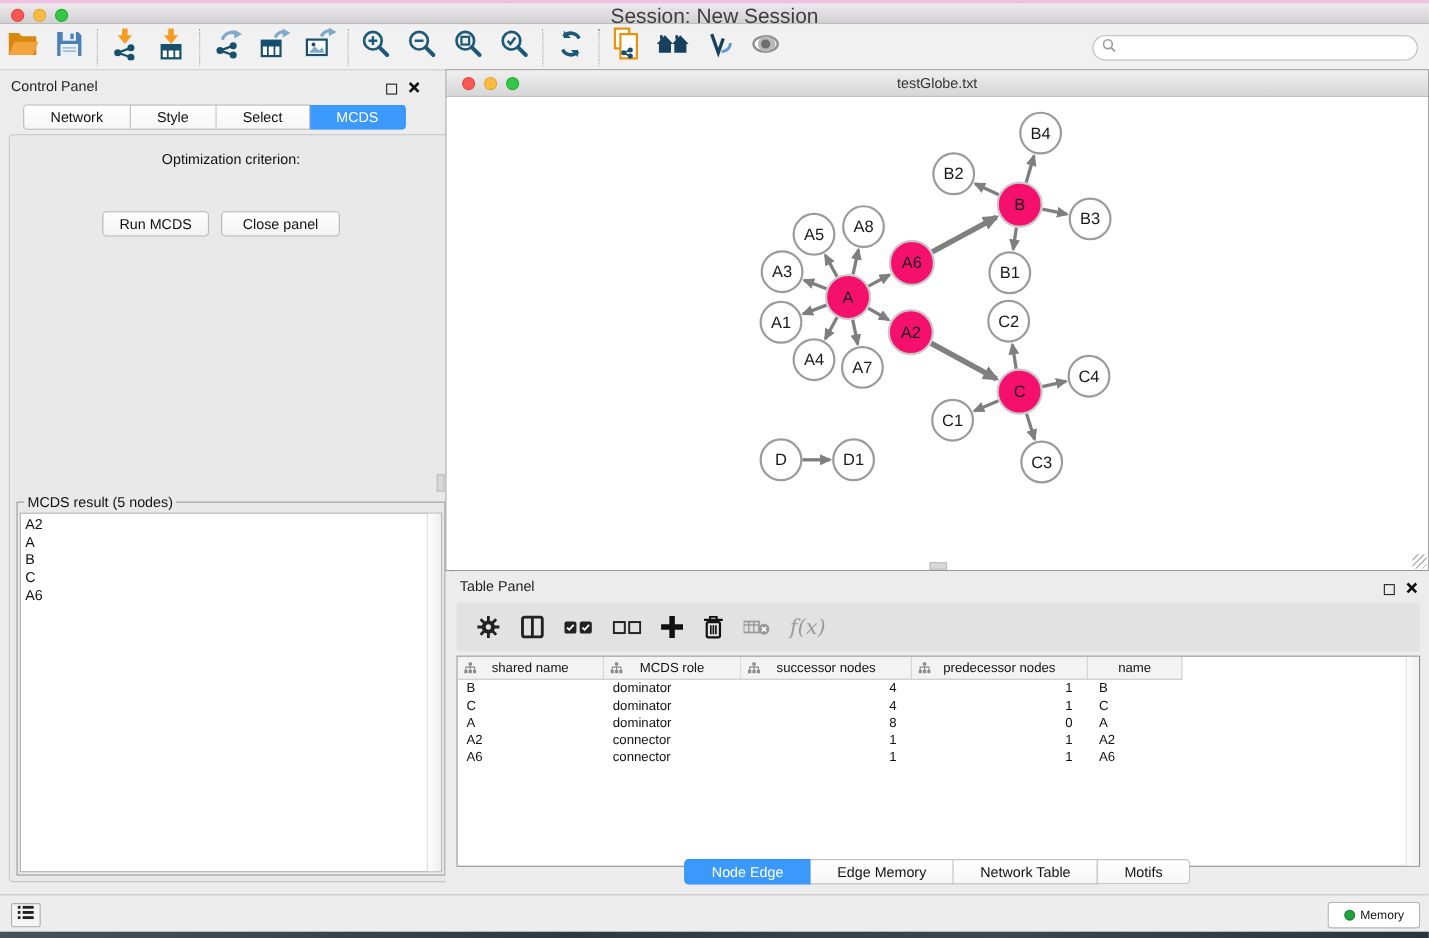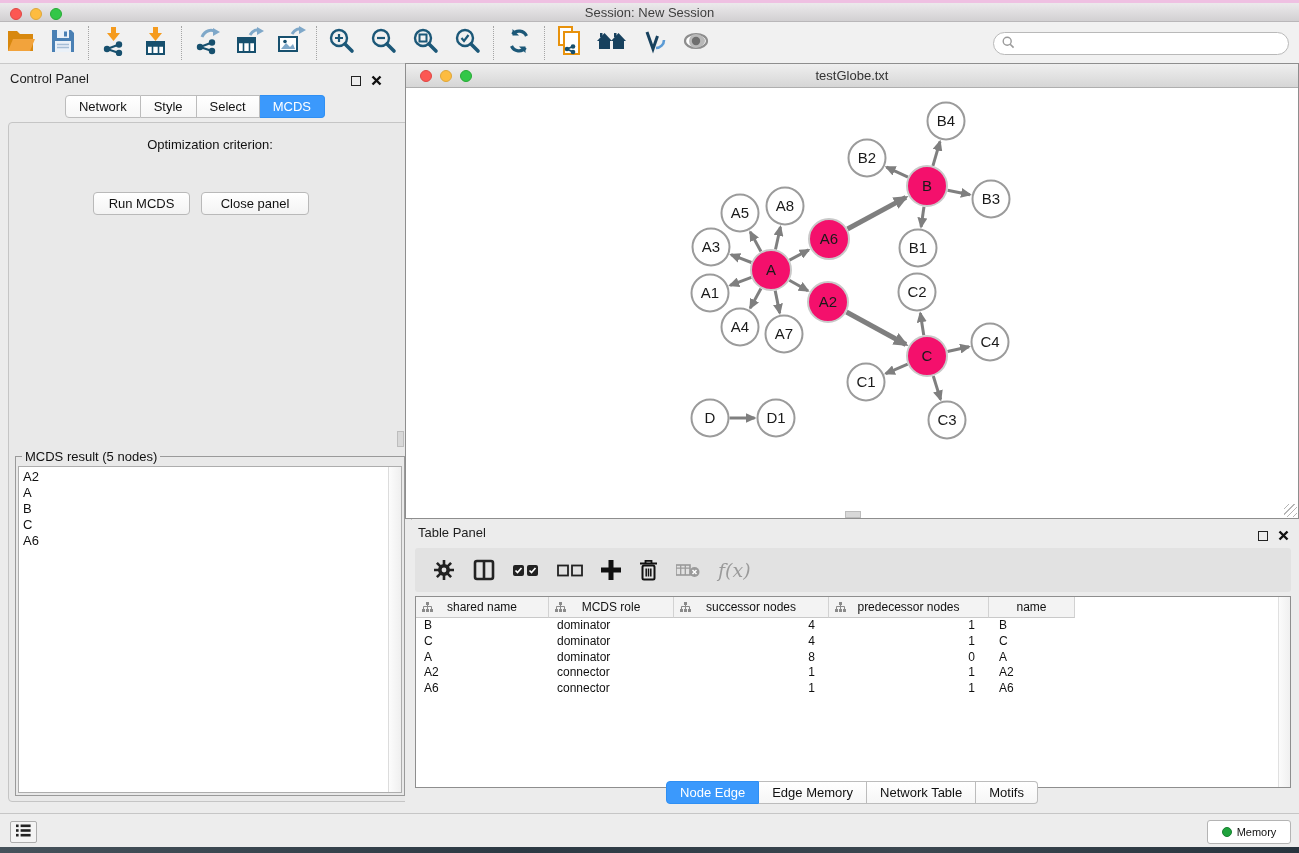--- a/index.html
+++ b/index.html
@@ -4,21 +4,21 @@
 <style>
   * { margin:0; padding:0; box-sizing:border-box; }
   html,body { width:1299px; height:853px; overflow:hidden; }
   body { font-family:"Liberation Sans", sans-serif; background:#ECECEC; position:relative; }
 
   
   .titlebar { position:absolute; left:0; top:0; width:1299px; height:22px;
     background:linear-gradient(#ECEAEC,#D2D0D2); border-top:3px solid #EFC0E2;
     border-bottom:1px solid #B9B7B9; }
   .titlebar .title { position:absolute; left:0; right:0; top:2px; text-align:center;
-    font-size:13px; color:#3E3E3E; }
+    font-size:19px; color:#3E3E3E; }
   .lights { position:absolute; top:5px; display:flex; gap:8px; }
   .light { width:12px; height:12px; border-radius:50%; }
   .light.r { background:#FC5753; border:1px solid #DF4744; }
   .light.y { background:#FDBC40; border:1px solid #DEA73A; }
   .light.g { background:#33C748; border:1px solid #27AA35; }
 
   
   .toolbar { position:absolute; left:0; top:22px; width:1299px; height:42px;
     background:#F1F1F1; border-bottom:1px solid #C9C9C9; display:flex; align-items:center; }
   .tbtn { width:42px; height:38px; display:flex; align-items:center; justify-content:center; }
@@ -29,21 +29,21 @@
     font-family:"Liberation Sans", sans-serif; }
   .mag { margin:0 4px 0 8px; }
 
   
   .cpanel { position:absolute; left:0; top:64px; width:390px; height:746px; background:#ECECEC; }
   .panel-title { position:absolute; left:10px; top:7px; font-size:13px; color:#1E1E1E; }
   .win-icons { position:absolute; right:8px; top:8px; display:flex; gap:10px; align-items:center; }
   .float-ic { width:10px; height:10px; border:1.6px solid #222; background:transparent; }
   .tabs-row { position:absolute; top:31px; left:0; right:0; display:flex; justify-content:center; }
   .seg { background:linear-gradient(#FFFFFF,#F6F6F6); border:1px solid #BCBCBC; border-left:none;
-    padding:3px 13px; font-size:13px; color:#111; cursor:default; }
+    padding:3px 24px; font-size:13px; color:#111; cursor:default; }
   .seg:first-child { border-left:1px solid #BCBCBC; border-radius:4px 0 0 4px; }
   .seg:last-child { border-radius:0 4px 4px 0; }
   .seg.selected { background:#3B99FC; color:#FFF; border-color:#2F8FF3; }
   .cp-inner { position:absolute; left:8px; top:58px; width:404px; height:680px;
     background:#E9E9E9; border:1px solid #C5C5C5; border-radius:4px; }
   .opt-label { position:absolute; top:14px; left:0; right:0; text-align:center; font-size:13px; color:#111; }
   .selectbox { position:absolute; left:34px; right:34px; top:34px; height:23px; background:#FFF;
     border:1px solid #ABABAB; border-radius:4px; font-size:13px; color:#111; }
   .selectbox .val { position:absolute; left:9px; top:3px; }
   .spin { position:absolute; right:1px; top:1px; bottom:1px; width:19px; border-radius:0 3px 3px 0;

